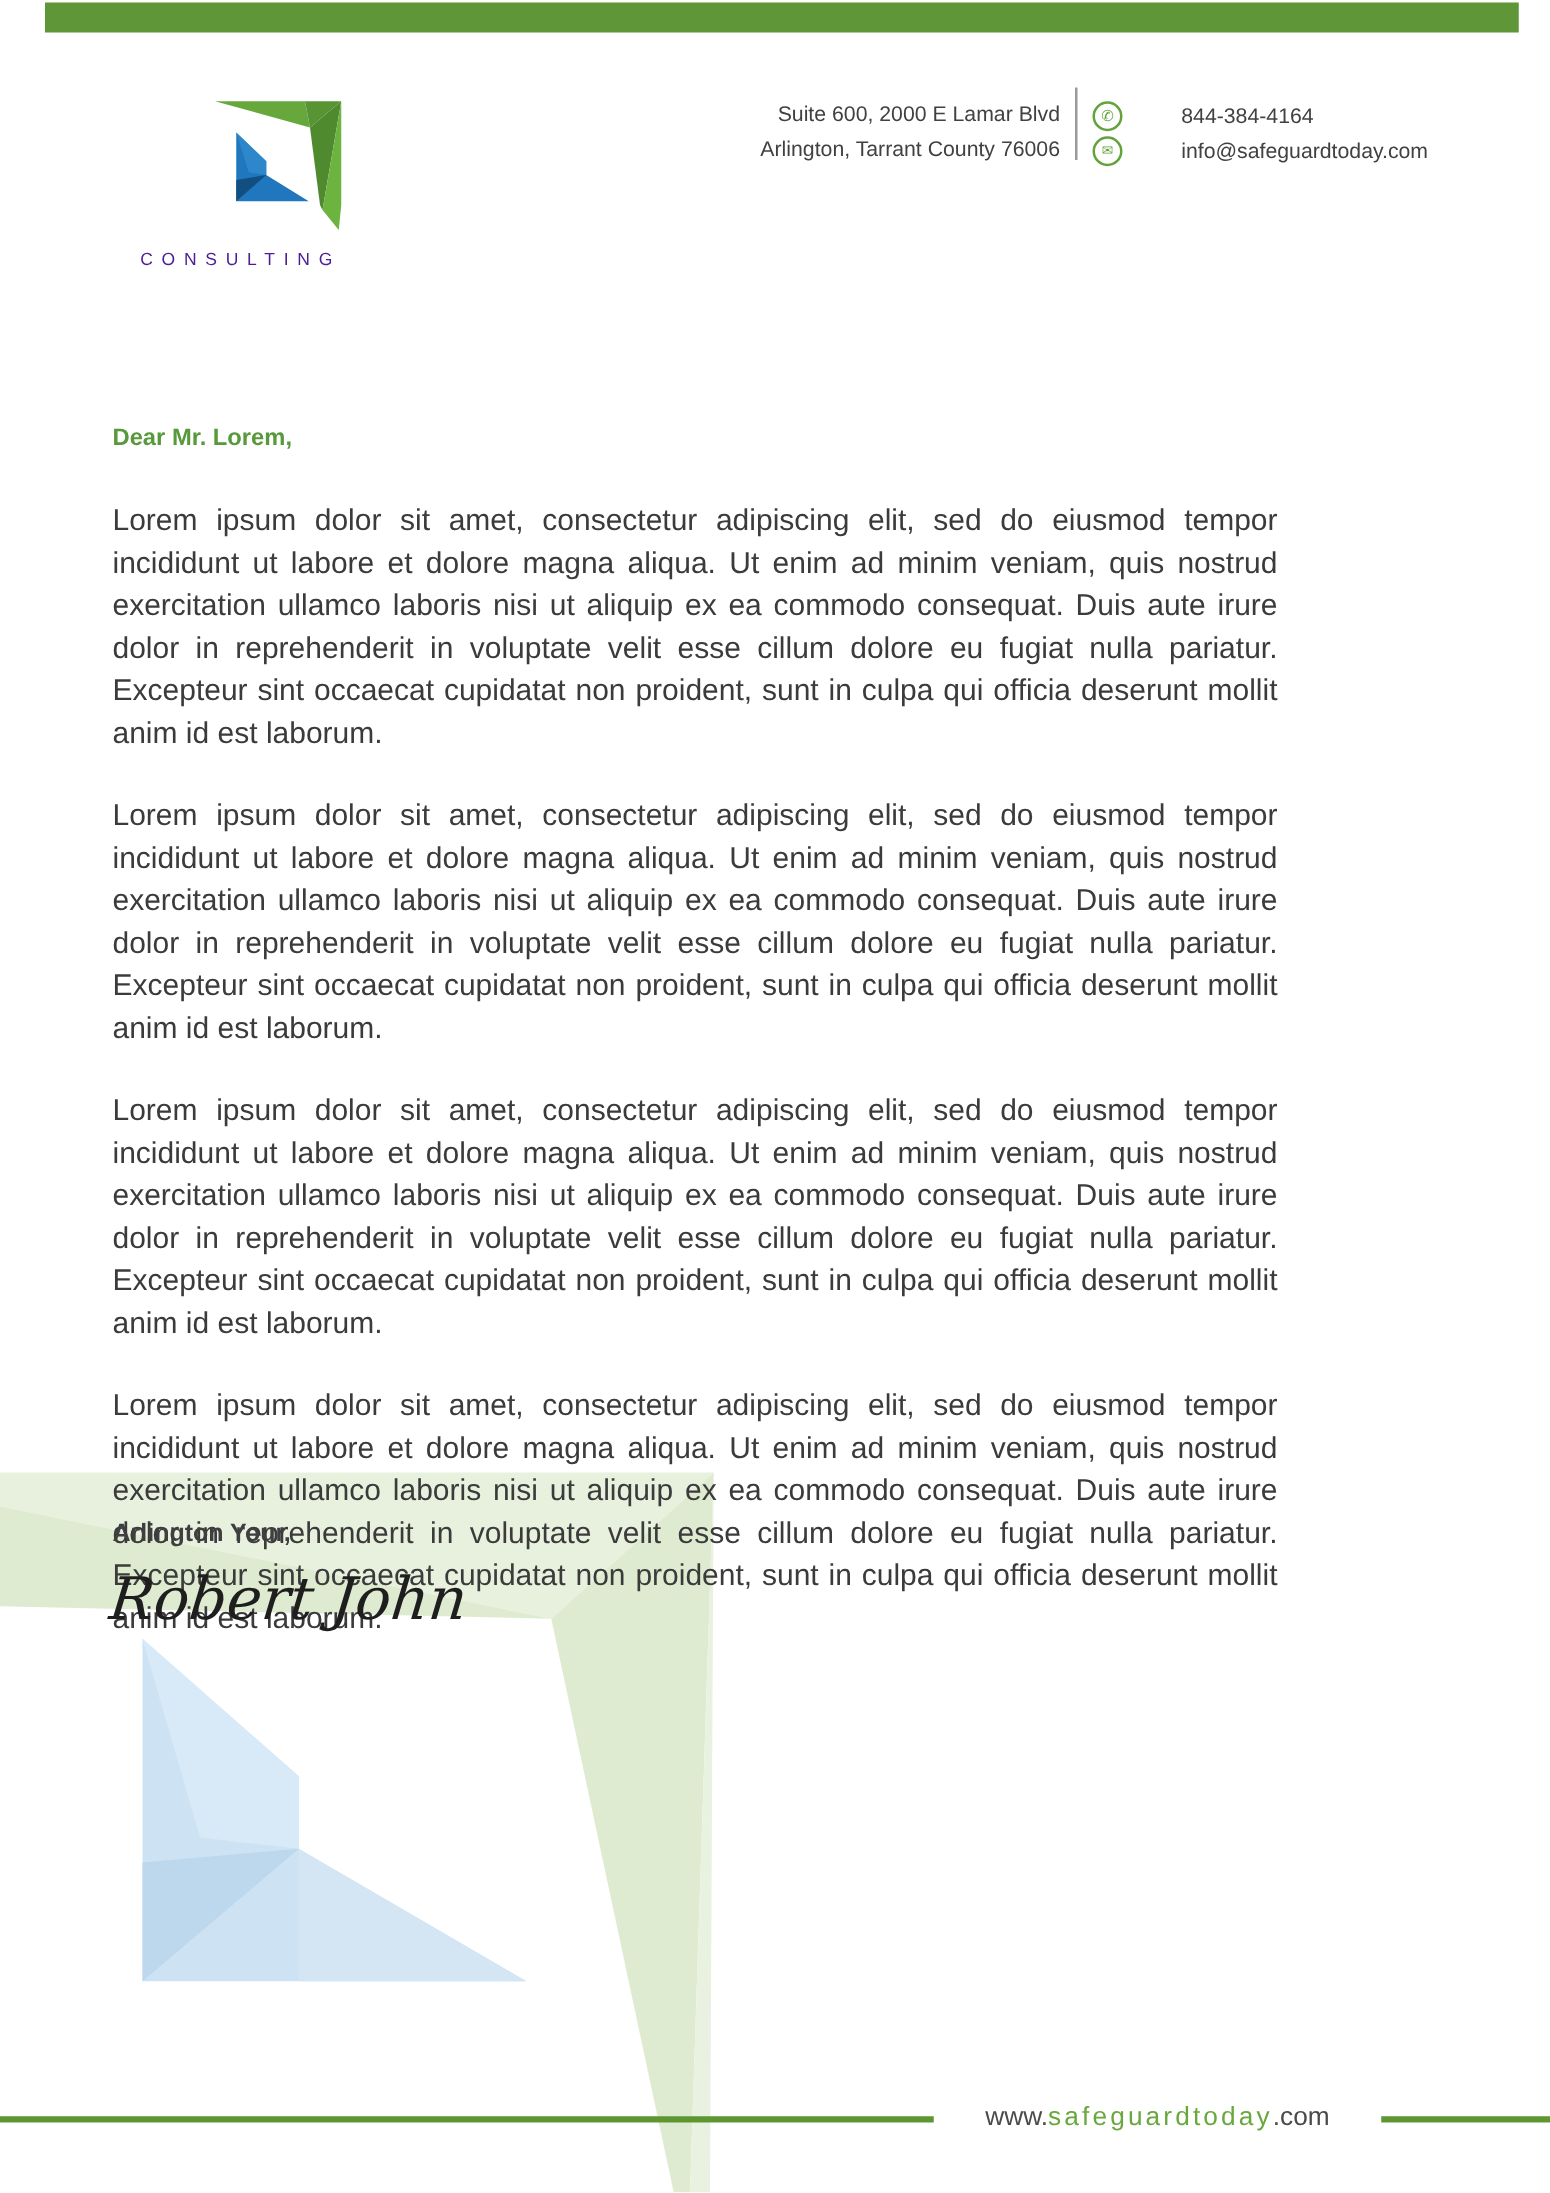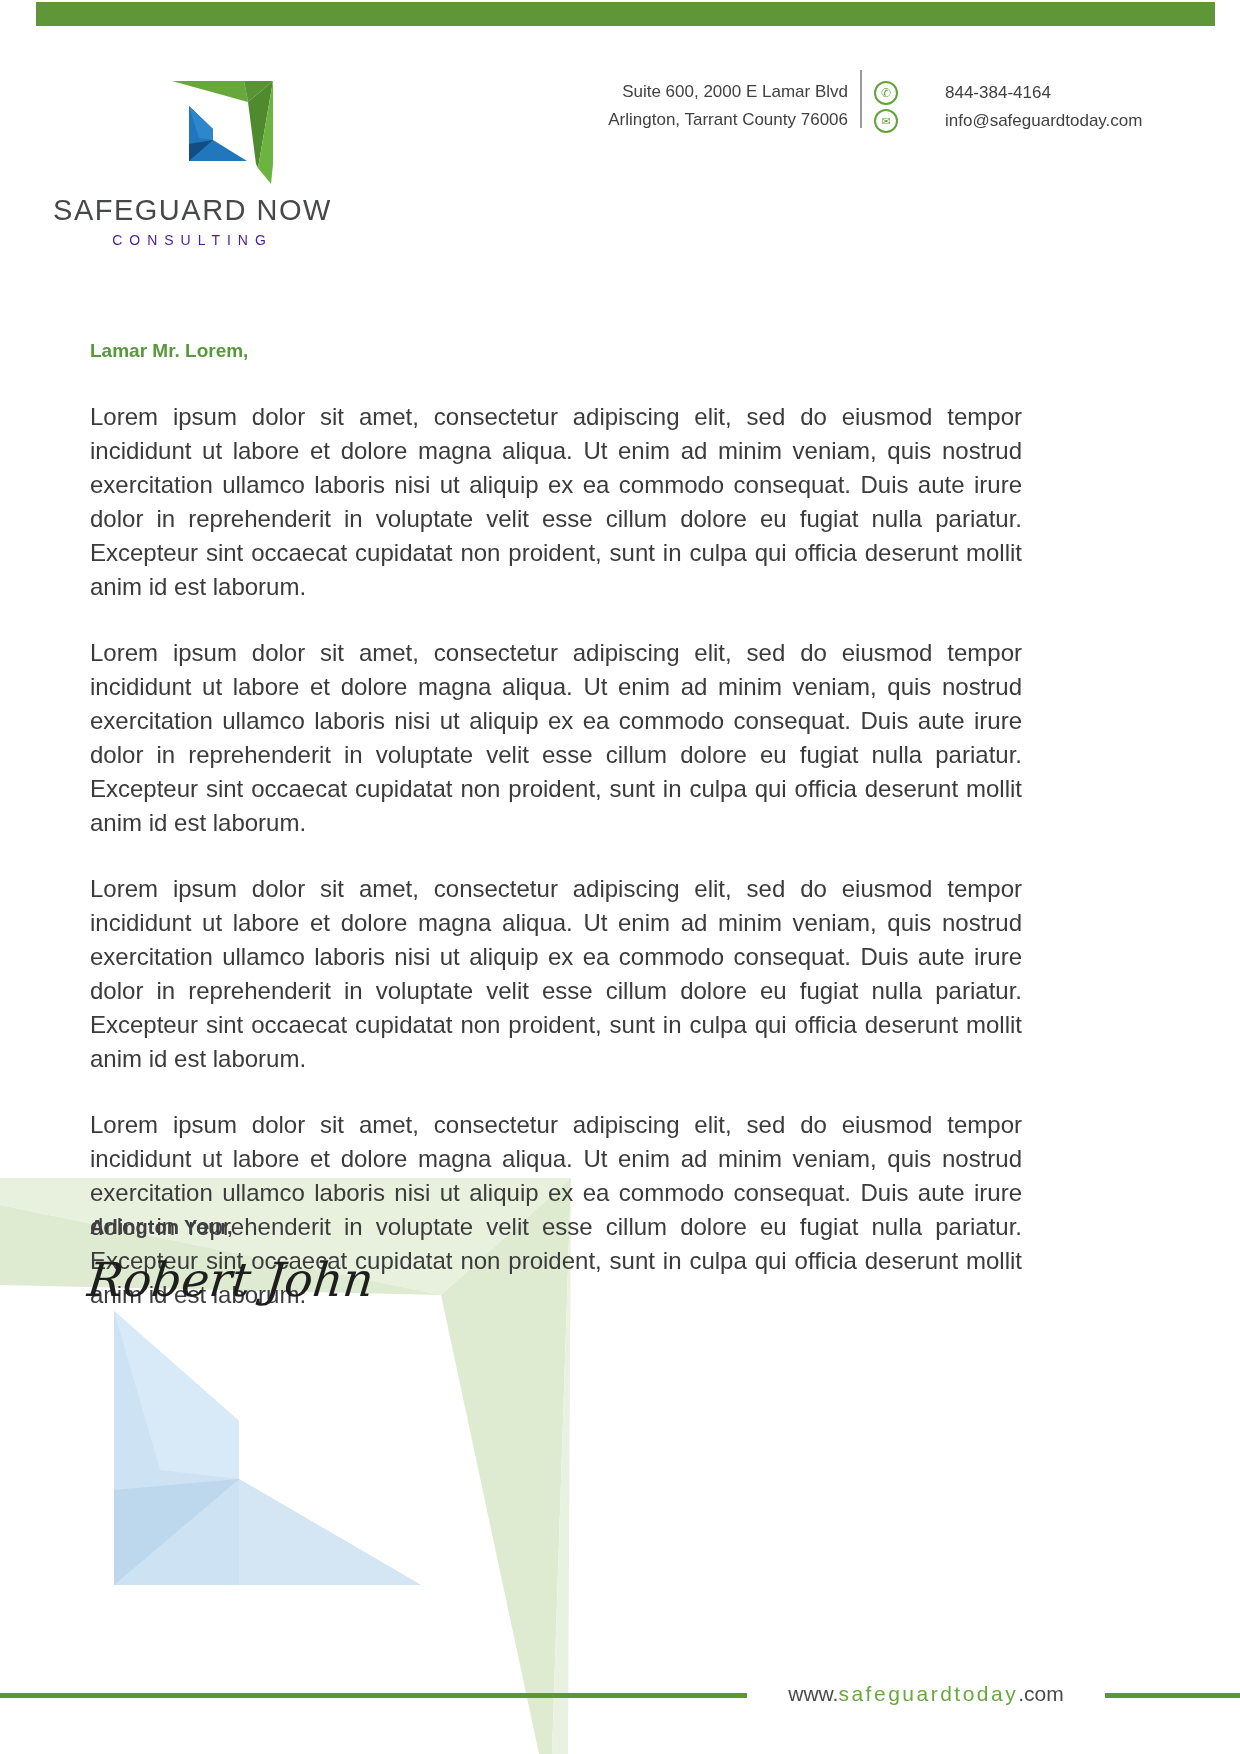--- a/index.html
+++ b/index.html
@@ -45,21 +45,20 @@
     <polygon points="4,5 76,5 80,26" fill="#66A83C"></polygon>
     <polygon points="76,5 105,5 80,26" fill="#589434"></polygon>
     <polygon points="105,5 80,26 88,88 90,92" fill="#4F8A2F"></polygon>
     <polygon points="105,5 90,92 103,108 105,88" fill="#6CB33F"></polygon>
     <polygon points="21,30 45,53 45,64 79,85 21,85" fill="#2077BD"></polygon>
     <polygon points="21,30 45,53 45,64 31,62" fill="#2E86CB"></polygon>
     <polygon points="21,68 45,64 21,85" fill="#124E82"></polygon>
   </svg>
 
   <div class="brand">
-    <div class="brand-name">SAFEGUARD NOW</div>
     <div class="brand-sub">CONSULTING</div>
   </div>
 
   <div class="addr">
     <div>Suite 600, 2000 E Lamar Blvd</div>
     <div>Arlington, Tarrant County 76006</div>
   </div>
   <div class="vdiv"></div>
   <span class="cicon" style="left:874px;top:81px;">✆</span>
   <span class="ctext" style="top:83px;">844-384-4164</span>
@@ -70,21 +69,21 @@
     <polygon points="0,18 571,18 441,135 0,45" fill="#E8F1DE"></polygon>
     <polygon points="0,45 441,135 0,125" fill="#DFEBD1"></polygon>
     <polygon points="571,18 441,135 539,594 552,594" fill="#DFEBD1"></polygon>
     <polygon points="571,18 552,594 568,594" fill="#E9F2E0"></polygon>
     <polygon points="114,151 239,261 239,319 421,425 114,425" fill="#CDE2F3"></polygon>
     <polygon points="114,151 239,261 239,319 160,310" fill="#D8EAF8"></polygon>
     <polygon points="114,330 239,319 114,425" fill="#BDD7EC"></polygon>
     <polygon points="239,319 421,425 239,425" fill="#D4E5F4"></polygon>
   </svg>
 
-  <div class="greeting">Lamar Mr. Lorem,</div>
+  <div class="greeting">Dear Mr. Lorem,</div>
 
   <div class="body-copy">
     <p>Lorem ipsum dolor sit amet, consectetur adipiscing elit, sed do eiusmod tempor incididunt ut labore et dolore magna aliqua. Ut enim ad minim veniam, quis nostrud exercitation ullamco laboris nisi ut aliquip ex ea commodo consequat. Duis aute irure dolor in reprehenderit in voluptate velit esse cillum dolore eu fugiat nulla pariatur. Excepteur sint occaecat cupidatat non proident, sunt in culpa qui officia deserunt mollit anim id est laborum.</p>
     <p>Lorem ipsum dolor sit amet, consectetur adipiscing elit, sed do eiusmod tempor incididunt ut labore et dolore magna aliqua. Ut enim ad minim veniam, quis nostrud exercitation ullamco laboris nisi ut aliquip ex ea commodo consequat. Duis aute irure dolor in reprehenderit in voluptate velit esse cillum dolore eu fugiat nulla pariatur. Excepteur sint occaecat cupidatat non proident, sunt in culpa qui officia deserunt mollit anim id est laborum.</p>
     <p>Lorem ipsum dolor sit amet, consectetur adipiscing elit, sed do eiusmod tempor incididunt ut labore et dolore magna aliqua. Ut enim ad minim veniam, quis nostrud exercitation ullamco laboris nisi ut aliquip ex ea commodo consequat. Duis aute irure dolor in reprehenderit in voluptate velit esse cillum dolore eu fugiat nulla pariatur. Excepteur sint occaecat cupidatat non proident, sunt in culpa qui officia deserunt mollit anim id est laborum.</p>
     <p>Lorem ipsum dolor sit amet, consectetur adipiscing elit, sed do eiusmod tempor incididunt ut labore et dolore magna aliqua. Ut enim ad minim veniam, quis nostrud exercitation ullamco laboris nisi ut aliquip ex ea commodo consequat. Duis aute irure dolor in reprehenderit in voluptate velit esse cillum dolore eu fugiat nulla pariatur. Excepteur sint occaecat cupidatat non proident, sunt in culpa qui officia deserunt mollit anim id est laborum.</p>
   </div>
 
   <div class="closing">Arlington Your,</div>
   <div class="signature">Robert John</div>

